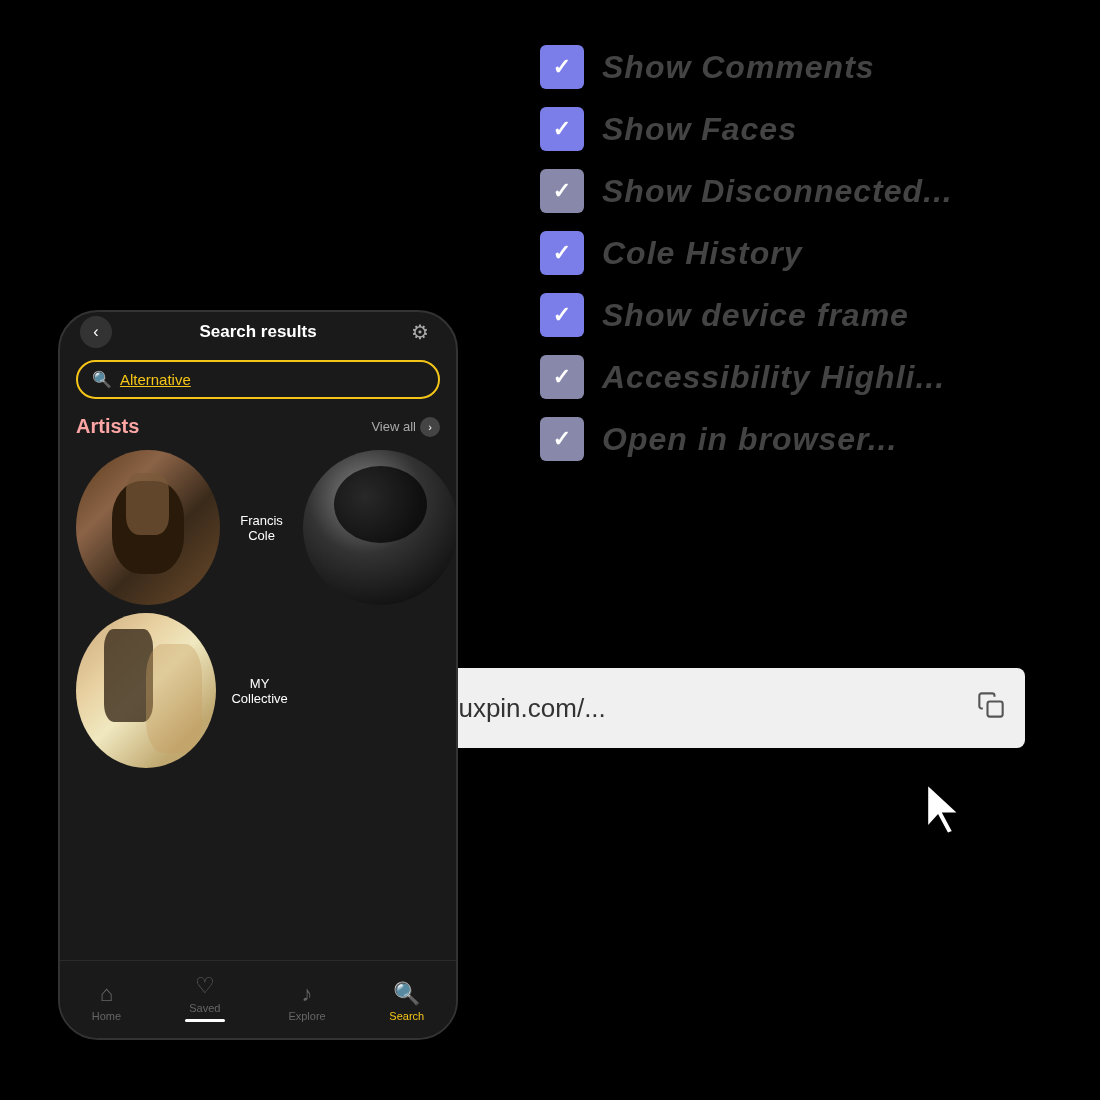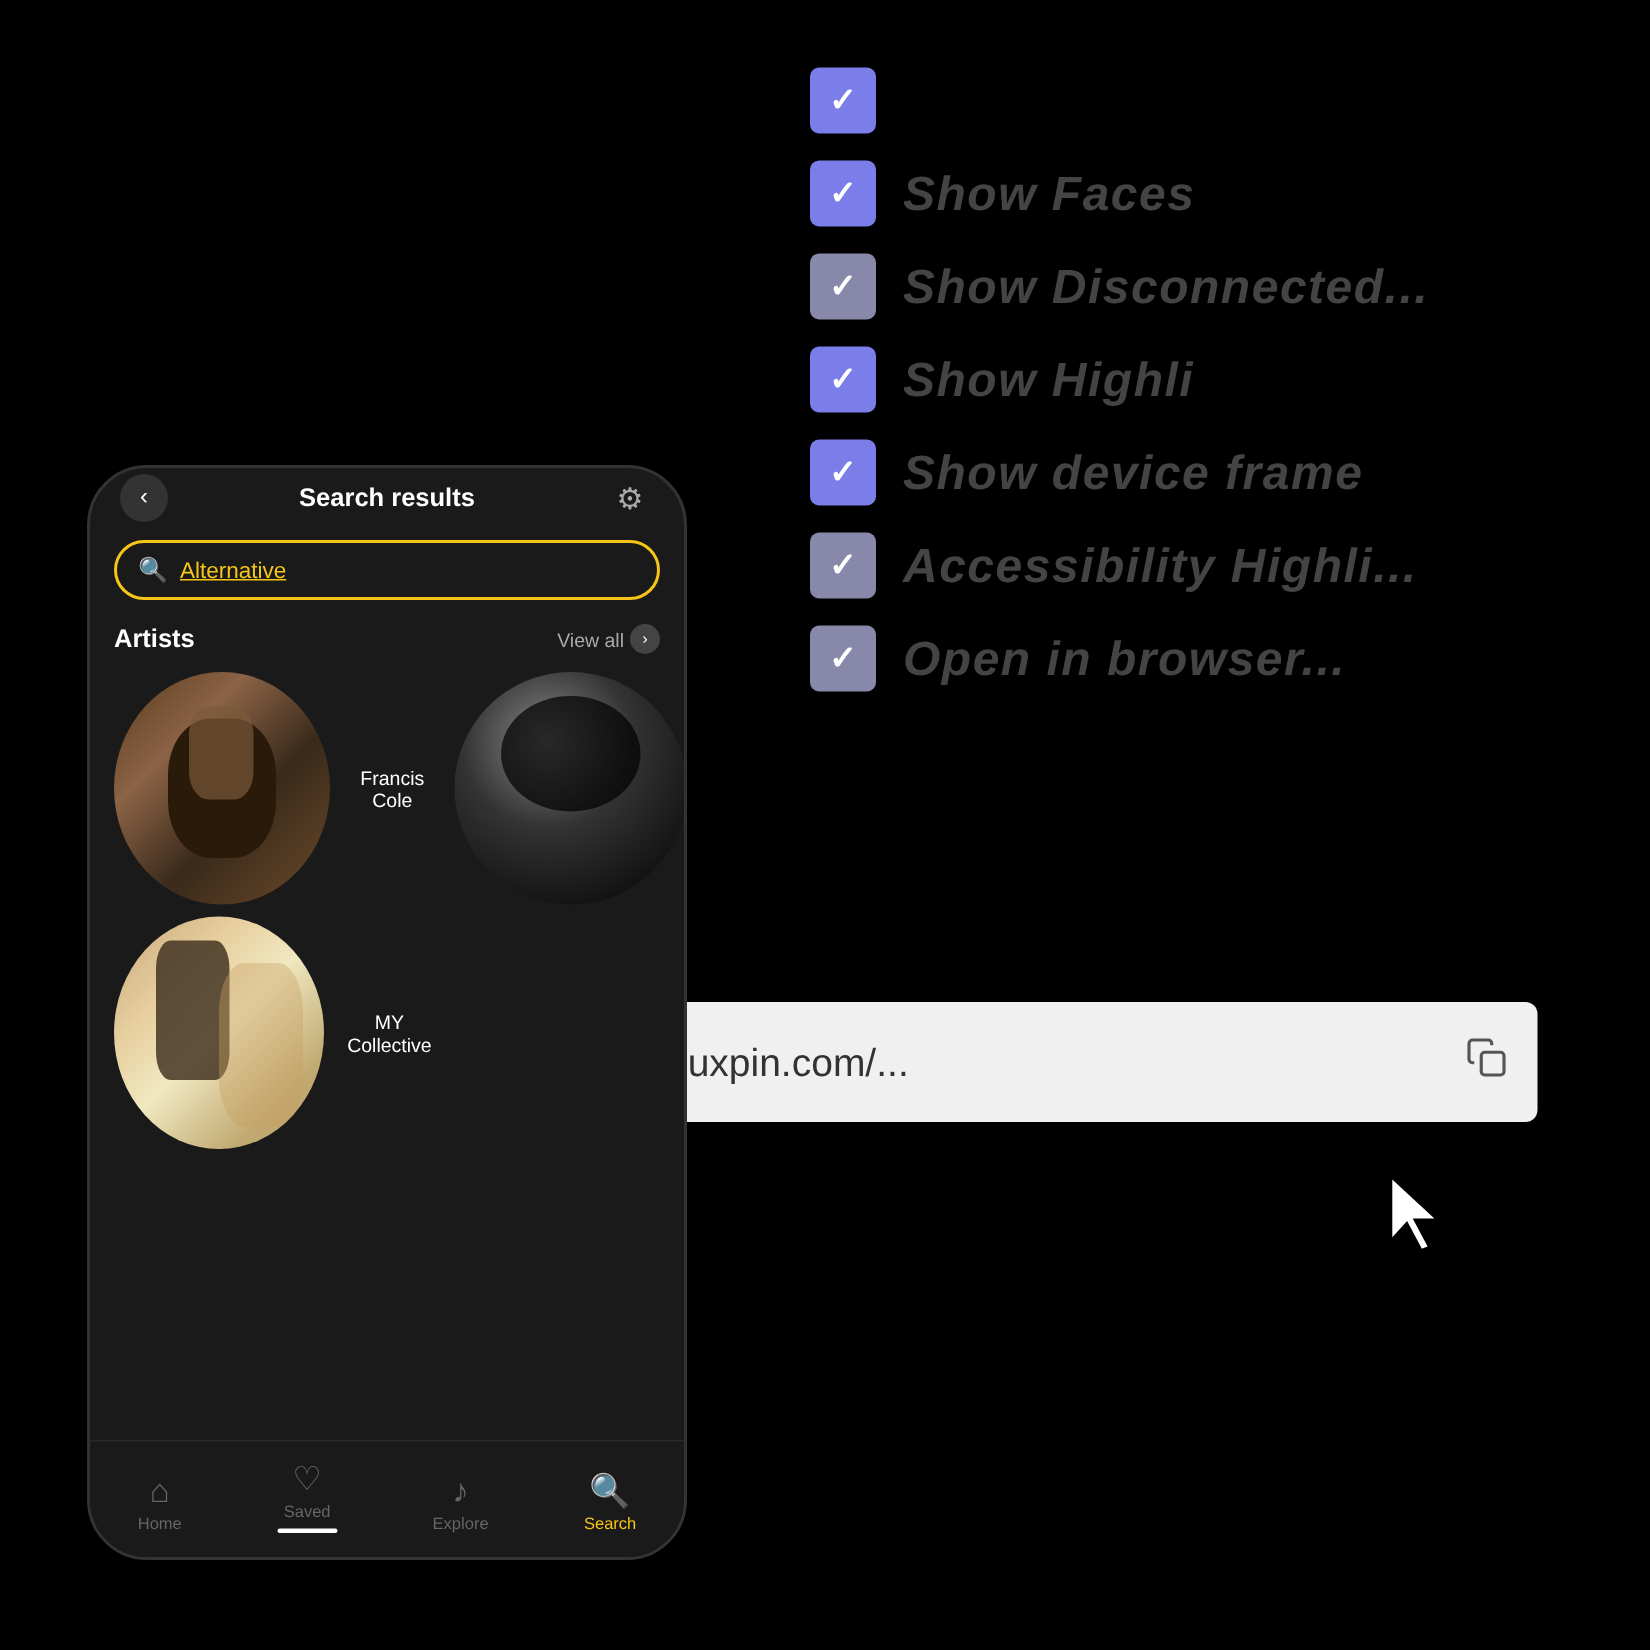--- a/index.html
+++ b/index.html
@@ -190,23 +190,23 @@
 
     
     .section-header {
       display: flex;
       align-items: center;
       justify-content: space-between;
       padding: 0 16px 12px;
       flex-shrink: 0;
     }
     .section-title {
-      font-size: 17px;
+      font-size: 20px;
       font-weight: 700;
-      color: #ffffff;
+      color: #fca5a5;
     }
     .view-all-btn {
       display: flex;
       align-items: center;
       gap: 4px;
       color: #aaa;
       font-size: 13px;
       cursor: pointer;
     }
     .view-all-arrow {
@@ -366,38 +366,39 @@
     }
   </style>
 </head>
 <body>
 
 <div class="checkbox-list">
   <div class="checkbox-row">
     <div class="cb-box">
         <span class="cb-check">✓</span>
       </div>
+    <span class="cb-label">Show Comments</span>
   </div>
   <div class="checkbox-row">
     <div class="cb-box">
         <span class="cb-check">✓</span>
       </div>
     <span class="cb-label">Show Faces</span>
   </div>
   <div class="checkbox-row">
     <div class="cb-box muted">
         <span class="cb-check">✓</span>
       </div>
     <span class="cb-label">Show Disconnected...</span>
   </div>
   <div class="checkbox-row">
     <div class="cb-box">
         <span class="cb-check">✓</span>
       </div>
-    <span class="cb-label">Show Highli</span>
+    <span class="cb-label">Cole History</span>
   </div>
   <div class="checkbox-row">
     <div class="cb-box">
         <span class="cb-check">✓</span>
       </div>
     <span class="cb-label">Show device frame</span>
   </div>
   <div class="checkbox-row">
     <div class="cb-box muted">
         <span class="cb-check">✓</span>

